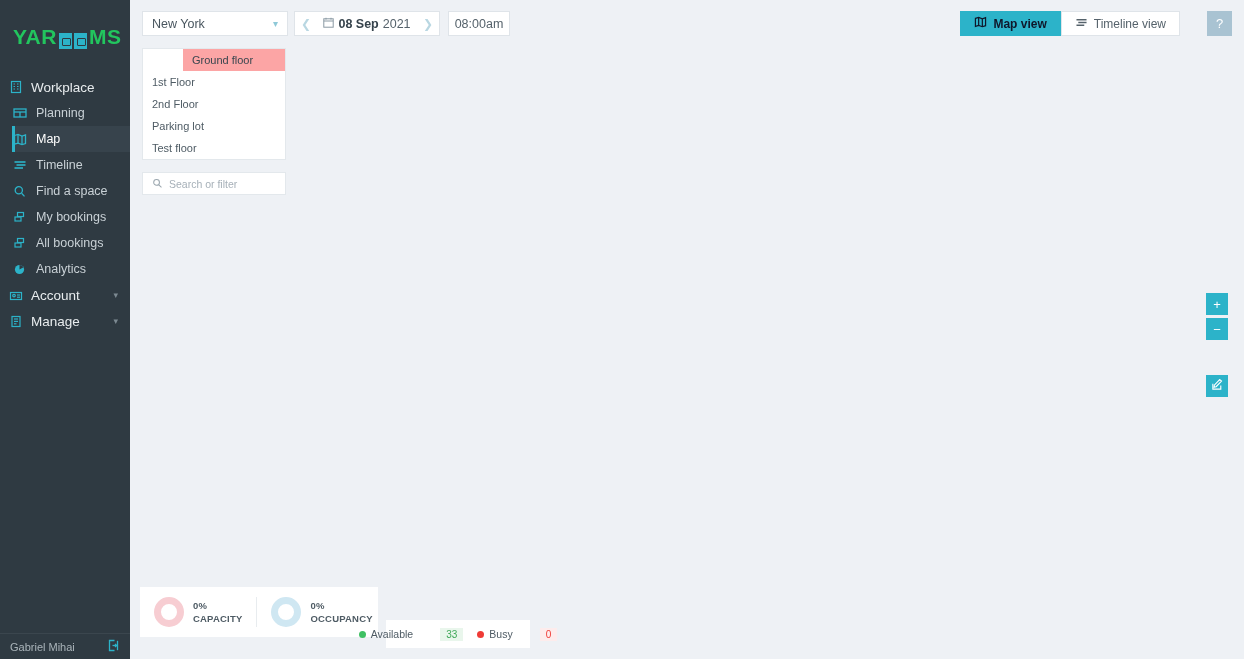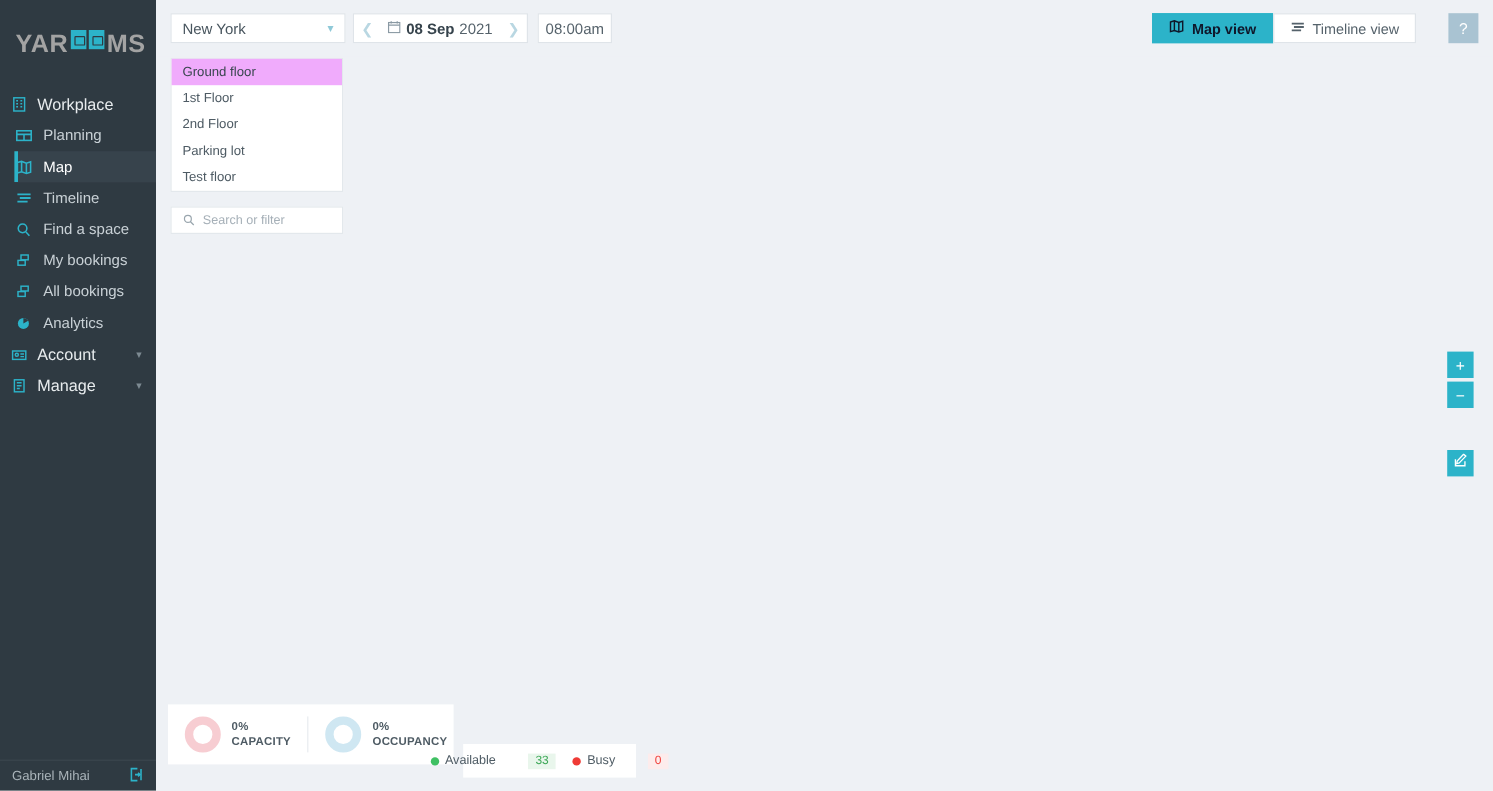--- a/index.html
+++ b/index.html
@@ -13,22 +13,22 @@
   #app { position: relative; width: 1244px; height: 659px; }
 
   
   .sidebar {
     position: absolute; left: 0; top: 0;
     width: 130px; height: 659px;
     background: #2f3a42;
     display: flex; flex-direction: column;
   }
   .logo-wrap { height: 74px; display: flex; align-items: center; padding-left: 13px; }
-  .logo { display: flex; align-items: flex-start; font-size: 21px; font-weight: bold;
-          letter-spacing: 0.5px; color: #a3a3a3; }
+  .logo { display: flex; align-items: flex-end; font-size: 21px; font-weight: bold;
+          letter-spacing: 0.5px; color: #22c55e; }
   .logo .oo { display: inline-flex; margin: 0 1px; }
   .logo .oo span {
     display: inline-block; width: 13px; height: 16px;
     background: #2cb3c9; margin: 0 1px; position: relative;
   }
   .logo .oo span::after {
     content: ""; position: absolute; left: 3px; top: 5px;
     width: 7px; height: 6px; border: 1.5px solid #2f3a42; border-radius: 1px;
     background: transparent;
   }
@@ -91,21 +91,21 @@
 
   
   .floorbox {
     position: absolute; left: 142px; top: 48px; width: 144px;
     background: #ffffff; border: 1px solid #e3e8ec;
   }
   .floor-item {
     height: 22px; display: flex; align-items: center; padding-left: 9px;
     font-size: 11px; color: #4e5b64; cursor: pointer;
   }
-  .floor-item.selected { background: #f0abfc; color: #39464f; }
+  .floor-item.selected { background: #fca5a5; color: #39464f; margin-left: 40px; }
   .searchbox {
     position: absolute; left: 142px; top: 172px; width: 144px; height: 23px;
     background: #ffffff; border: 1px solid #e3e8ec;
     display: flex; align-items: center; gap: 6px; padding-left: 9px;
   }
   .searchbox .sico { color: #9aa6ae; display: flex; }
   .searchbox .ph { font-size: 10.5px; color: #a6b0b8; }
 
   
   .zoomctl { position: absolute; right: 16px; top: 293px; }

